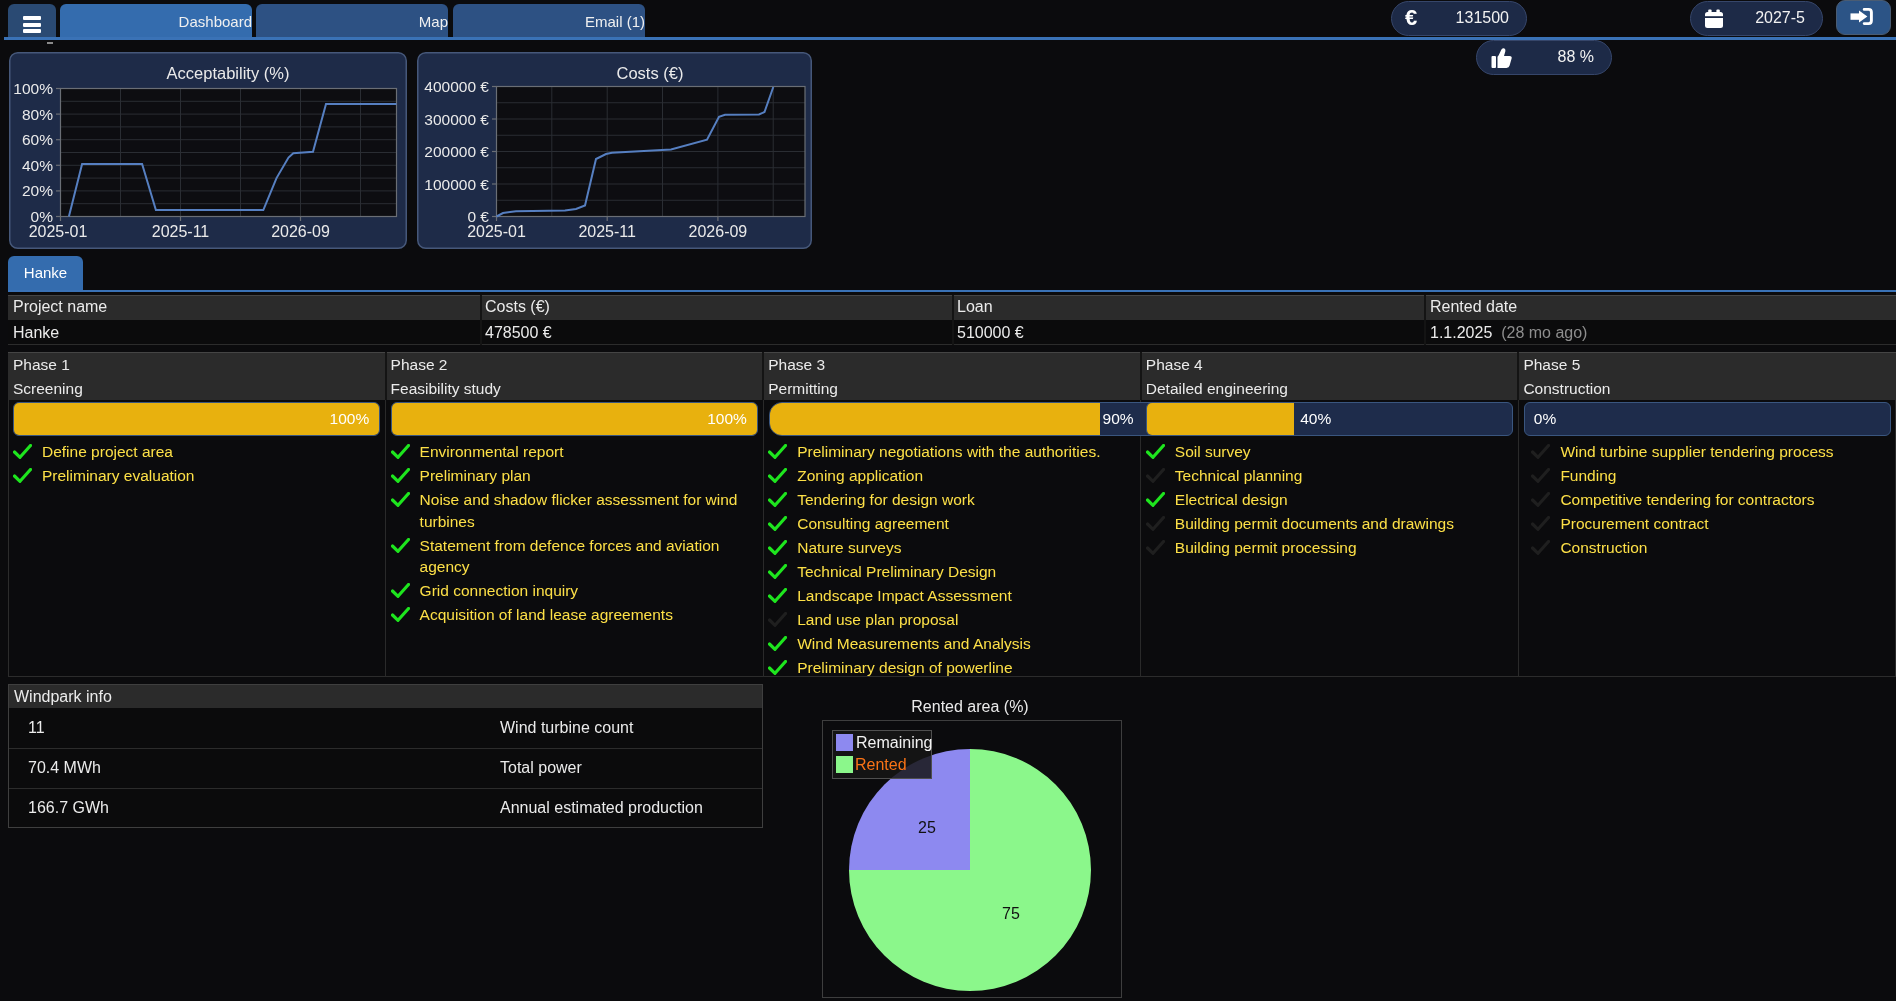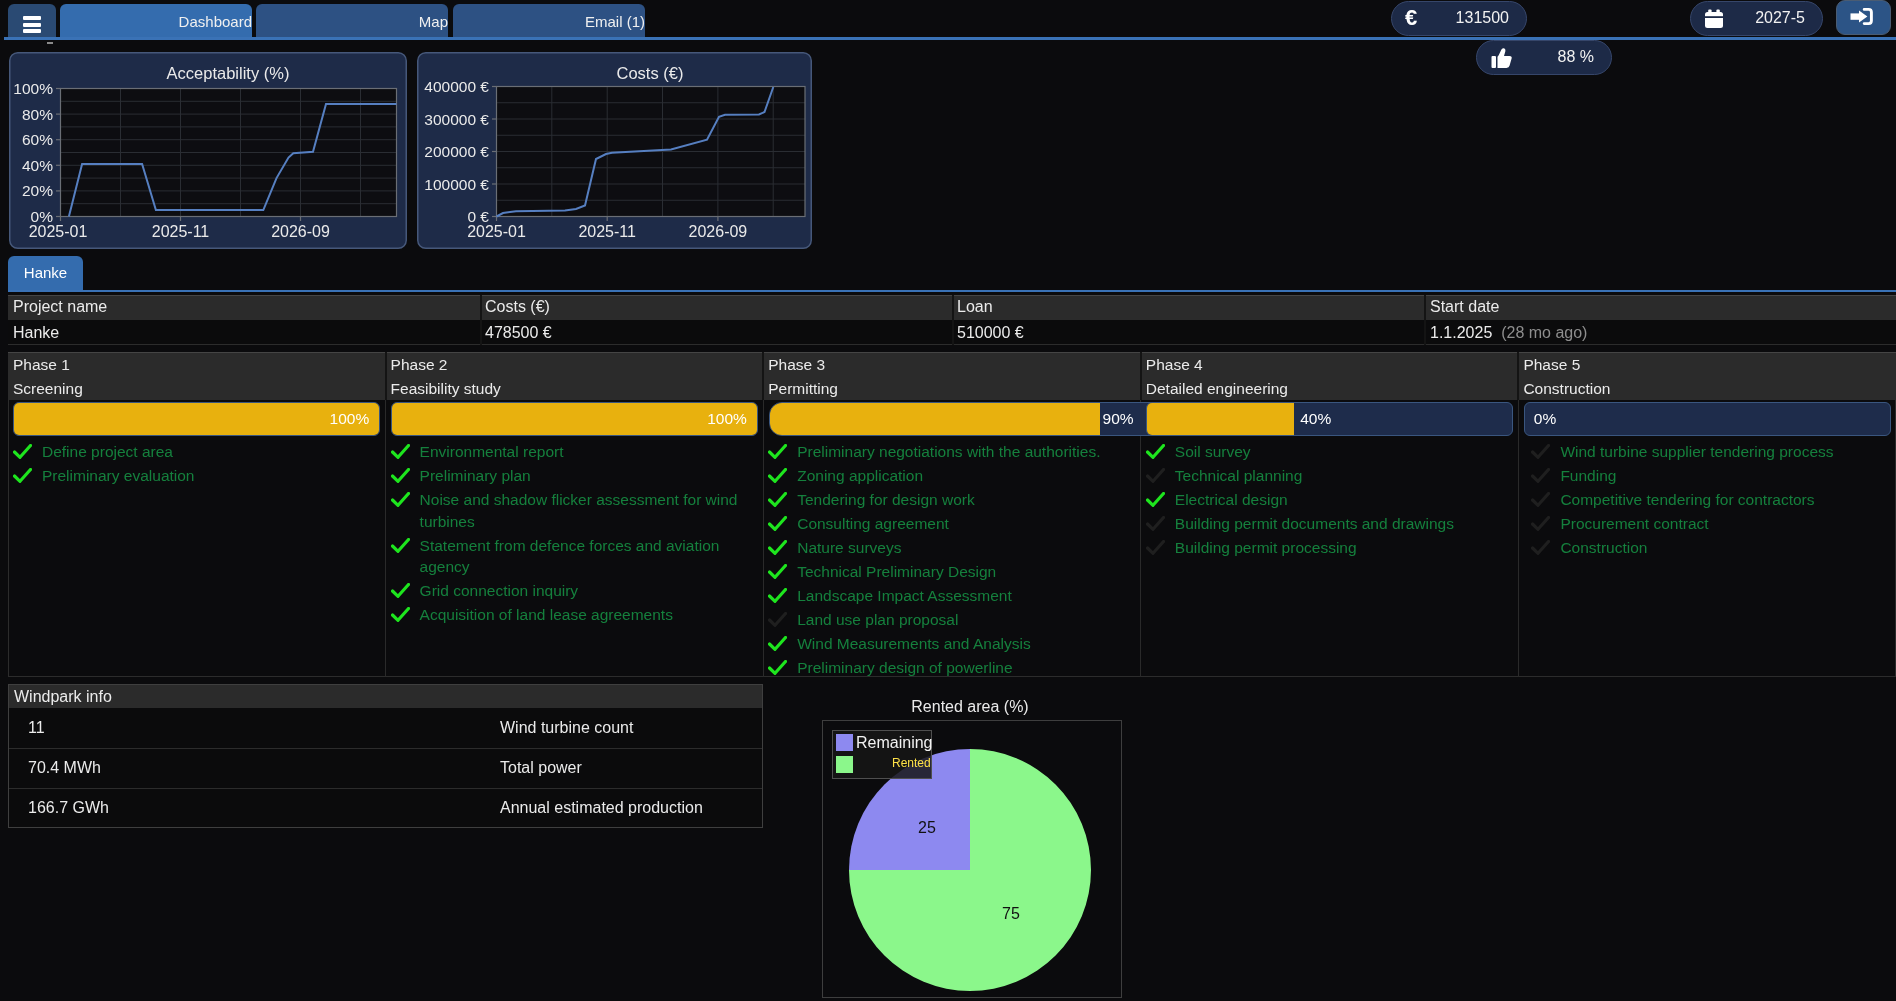--- a/index.html
+++ b/index.html
@@ -12,21 +12,21 @@
   .pill { position:absolute; top:1px; height:35px; border-radius:17.5px;
     background:#1d2a47; border:1.5px solid #36466a; }
   .pill .val { position:absolute; right:17px; top:0; height:16px; line-height:32px;
     font-size:16px; color:#f2f2f2; }
   .hdrband { background:#2b2b2b; }
   .celltext { position:absolute; font-size:16px; color:#ebebeb; }
   .vline { position:absolute; width:1px; background:#2c2c2c; }
   .list { position:absolute; }
   .li { display:flex; margin-bottom:2.5px; }
   .li svg { flex:none; margin:3px 10px 0 5px; }
-  .li .t { font-size:15.5px; line-height:21.5px; color:#15803d; width:330px; }
+  .li .t { font-size:15.5px; line-height:21.5px; color:#fde047; width:330px; }
   .bar { position:absolute; top:401.5px; height:34px; background:#1e2c4b;
     border:1px solid #3a567f; border-radius:6px; overflow:hidden; }
   .fill { position:absolute; left:-1px; top:-1px; height:34px; background:#e8b10e; }
   .pct { position:absolute; top:0; height:32px; line-height:32px; font-size:15.5px; color:#fff; }
 </style>
 </head>
 <body>
 
 <div class="abs tab" style="left:8px; width:48px; background:#2a4a73; padding:0;">
   <div class="abs" style="left:15px; top:12px; width:18px; height:4px; background:#fff; border-radius:1px;"></div>
@@ -159,21 +159,21 @@
   <polyline fill="none" stroke="#567fc1" stroke-width="2" points="79.5,164.5 86,161 99,159.2 148,158.5 159,157 168,153.5 179,107 189,102 195,100.8 254,97.5 290,87.7 302,64.8 308,62.7 342,62.5 347.5,60 356.3,35"></polyline>
 </svg>
 
 <div class="abs" style="left:8px; top:256px; width:75px; height:34px; background:#346cae; border-radius:6px 6px 0 0; text-align:center; line-height:34px; font-size:15px; color:#fff;">Hanke</div>
 <div class="abs" style="left:8px; top:290px; width:1888px; height:2px; background:#3a72b6;"></div>
 
 <div class="abs hdrband" style="left:8px; top:294.5px; width:1888px; height:25.5px; border-top:1px solid #454545;"></div>
 <div class="celltext" style="left:13px; top:298px;">Project name</div>
 <div class="celltext" style="left:485px; top:298px;">Costs (€)</div>
 <div class="celltext" style="left:957px; top:298px;">Loan</div>
-<div class="celltext" style="left:1430px; top:298px;">Start date</div>
+<div class="celltext" style="left:1430px; top:298px;">Rented date</div>
 <div class="abs" style="left:8px; top:320px; width:1888px; height:25px; background:#0b0b0c; border-bottom:1px solid #2c2c2c;"></div>
 <div class="celltext" style="left:13px; top:324px;">Hanke</div>
 <div class="celltext" style="left:485px; top:324px;">478500 €</div>
 <div class="celltext" style="left:957px; top:324px;">510000 €</div>
 <div class="celltext" style="left:1430px; top:324px;">1.1.2025&nbsp; <span style="color:#8e8e8e;">(28 mo ago)</span></div>
 <div class="vline" style="left:480px; top:294.5px; height:50.5px; background:#141414; width:2px;"></div>
 <div class="vline" style="left:952px; top:294.5px; height:50.5px; background:#141414; width:2px;"></div>
 <div class="vline" style="left:1424px; top:294.5px; height:50.5px; background:#141414; width:2px;"></div>
 
 <div class="abs hdrband" style="left:8px; top:351.5px; width:1888px; height:48.5px; border-top:1px solid #454545;"></div>
@@ -419,13 +419,13 @@
 <svg class="abs" style="left:822px; top:719.5px;" width="300" height="278" viewBox="0 0 300 278" font-family="Liberation Sans, sans-serif">
   <path d="M148 150 L148 29 A121 121 0 1 1 27 150 Z" fill="#8bf78b"></path>
   <path d="M148 150 L27 150 A121 121 0 0 1 148 29 Z" fill="#8d89f0"></path>
   <text x="105" y="113" font-size="16" fill="#111" text-anchor="middle">25</text>
   <text x="189" y="199" font-size="16" fill="#111" text-anchor="middle">75</text>
 </svg>
 <div class="abs" style="left:832px; top:730px; width:100px; height:49px; background:rgba(22,22,22,0.85); border:1px solid #4f4f4f;"></div>
 <div class="abs" style="left:836px; top:733.5px; width:17px; height:17px; background:#8d89f0;"></div>
 <div class="abs" style="left:836px; top:755.5px; width:17px; height:17px; background:#8bf78b;"></div>
 <div class="abs" style="left:856px; top:734px; font-size:16px; color:#f2f2f2;">Remaining</div>
-<div class="abs" style="left:892px; top:756px; font-size:12px; color:#fde047;">Rented</div>
+<div class="abs" style="left:855px; top:756px; font-size:16px; color:#f97316;">Rented</div>
 
 </body></html>

